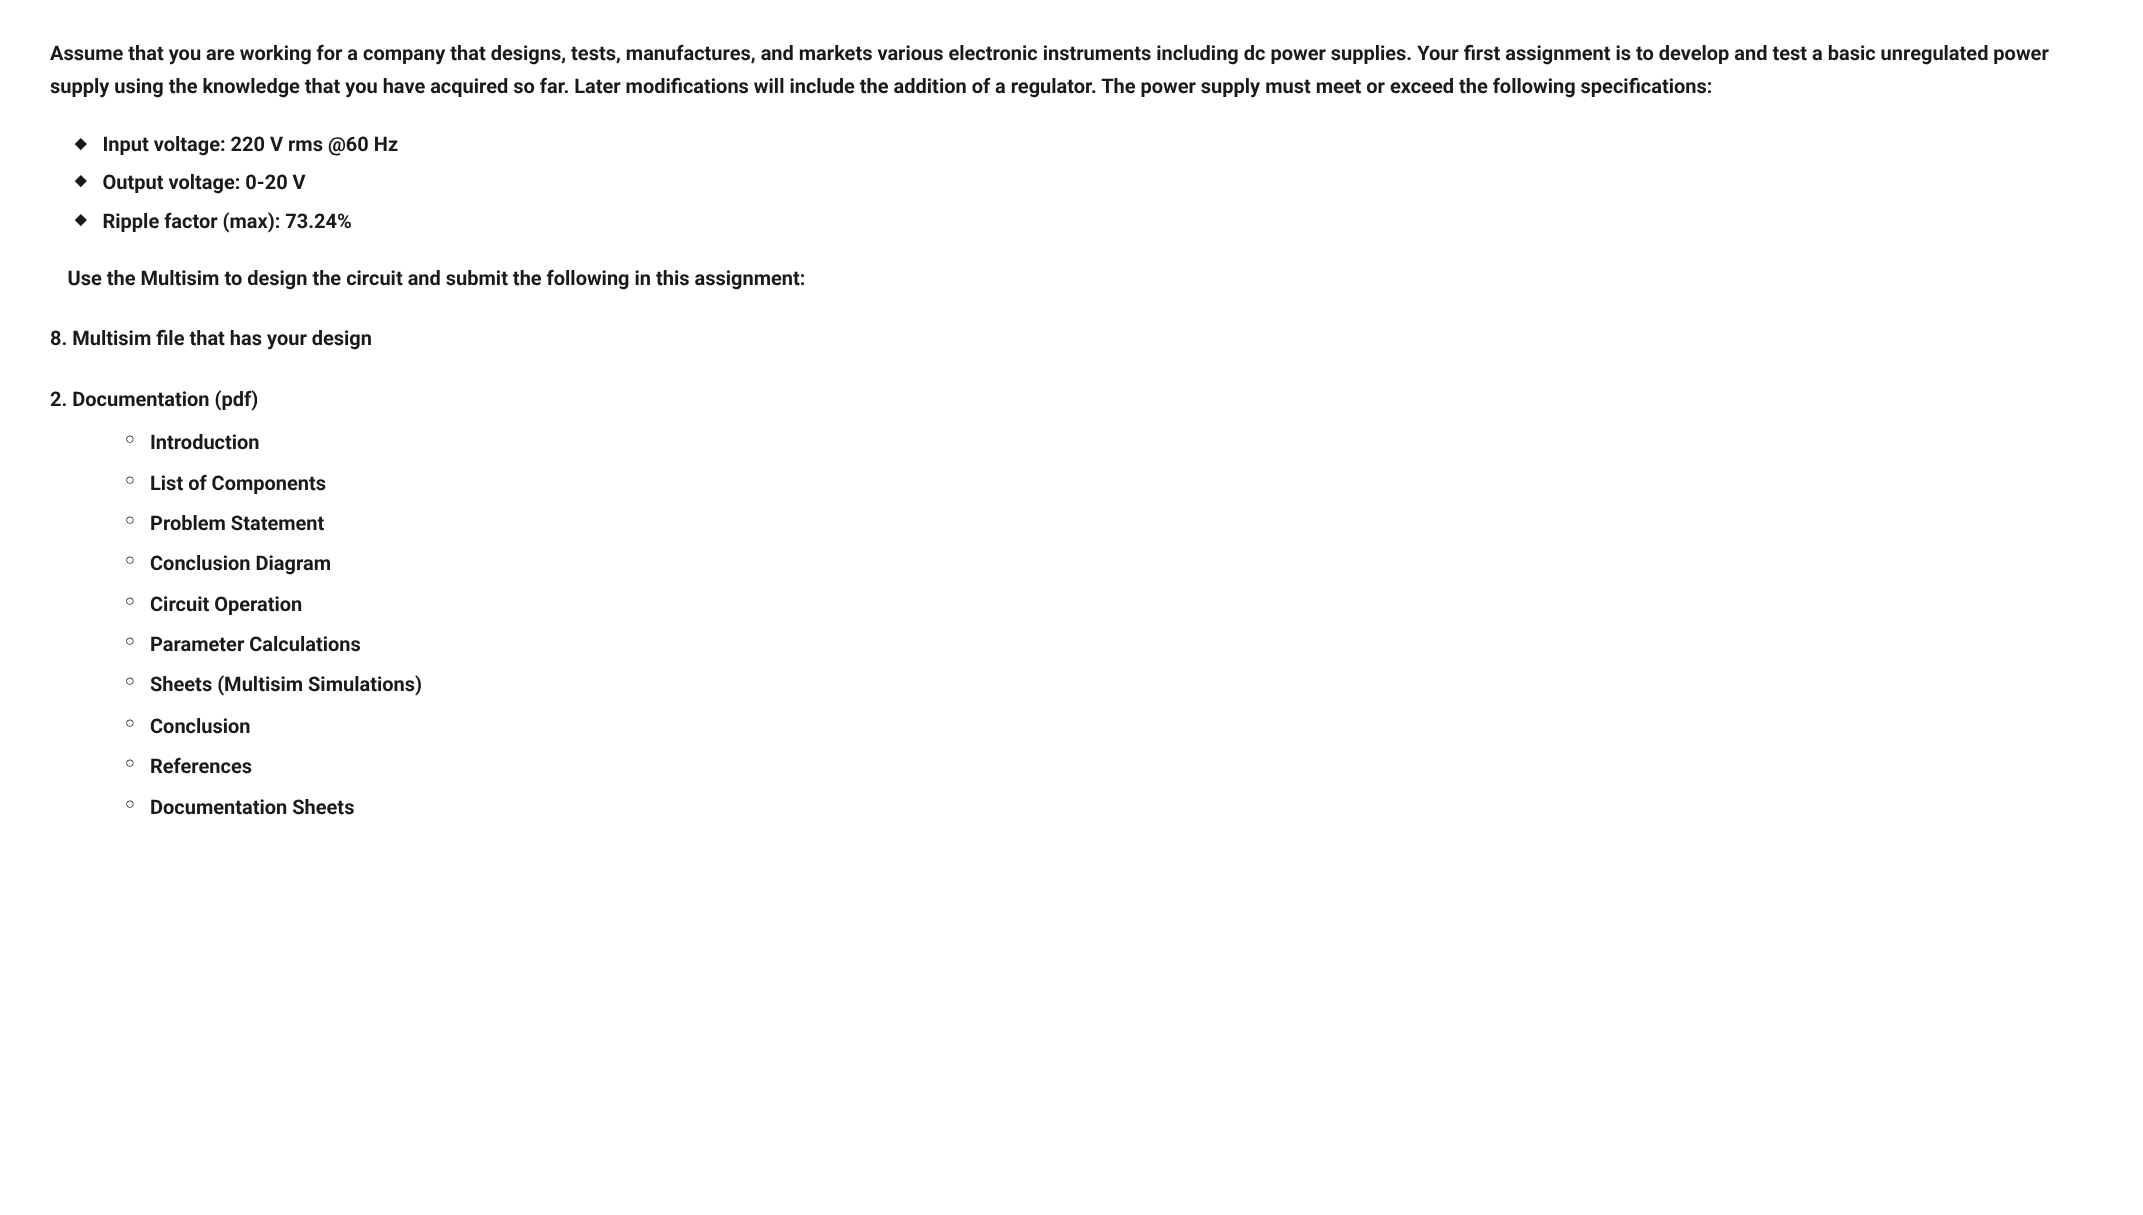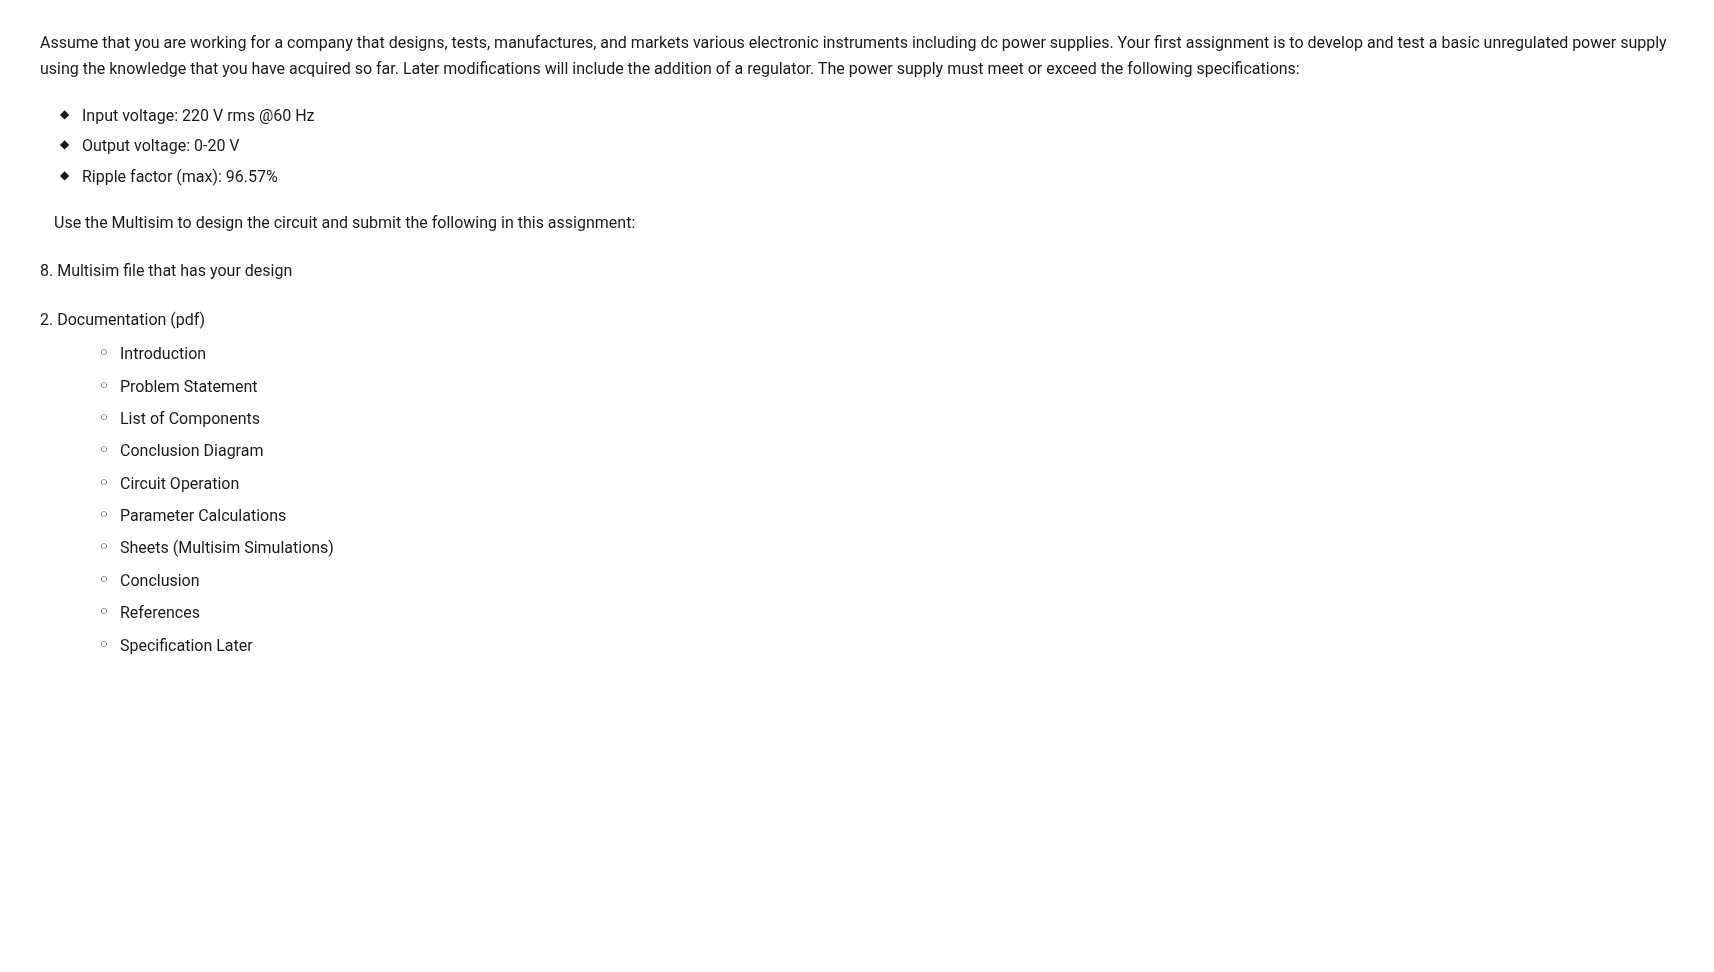--- a/index.html
+++ b/index.html
@@ -1,18 +1,19 @@
 <!DOCTYPE html>
 <html><head>
   <meta charset="utf-8">
   <style>
     * {
       margin: 0;
       padding: 0;
       box-sizing: border-box;
+      font-weight: bold;
     }
 
     body {
       background-color: #ffffff;
       font-family: -apple-system, BlinkMacSystemFont, 'Segoe UI', Roboto, Arial, sans-serif;
       font-size: 16px;
       color: #1a1a1a;
       line-height: 1.6;
     }
 
@@ -97,59 +98,59 @@
   <p class="intro-paragraph">Assume that you are working for a company that designs, tests, manufactures, and markets various electronic instruments including dc power supplies. Your first assignment is to develop and test a basic unregulated power supply using the knowledge that you have acquired so far. Later modifications will include the addition of a regulator. The power supply must meet or exceed the following specifications:</p>
 
   <ul class="bullet-list">
     <li>
       <span>Input voltage: 220 V rms @60 Hz</span>
     </li>
     <li>
       <span>Output voltage: 0-20 V</span>
     </li>
     <li>
-      <span>Ripple factor (max): 96.57%</span>
+      <span>Ripple factor (max): 73.24%</span>
     </li>
   </ul>
 
   <p class="use-paragraph">Use the Multisim to design the circuit and submit the following in this assignment:</p>
 
   <div class="numbered-item">
     <span>8. Multisim file that has your design</span>
   </div>
 
   <div class="numbered-item">
     <span>2. Documentation (pdf)</span>
     <ul class="sub-list">
       <li>
         <span>Introduction</span>
       </li>
       <li>
-        <span>Problem Statement</span>
+        <span>List of Components</span>
       </li>
       <li>
-        <span>List of Components</span>
+        <span>Problem Statement</span>
       </li>
       <li>
         <span>Conclusion Diagram</span>
       </li>
       <li>
         <span>Circuit Operation</span>
       </li>
       <li>
         <span>Parameter Calculations</span>
       </li>
       <li>
         <span>Sheets (Multisim Simulations)</span>
       </li>
       <li>
         <span>Conclusion</span>
       </li>
       <li>
         <span>References</span>
       </li>
       <li>
-        <span>Specification Later</span>
+        <span>Documentation Sheets</span>
       </li>
     </ul>
   </div>
 
 </div>
 
 </body></html>

